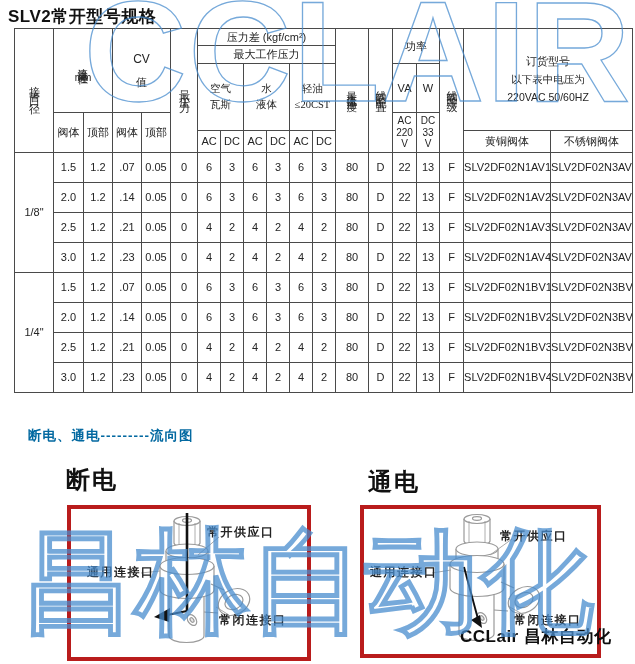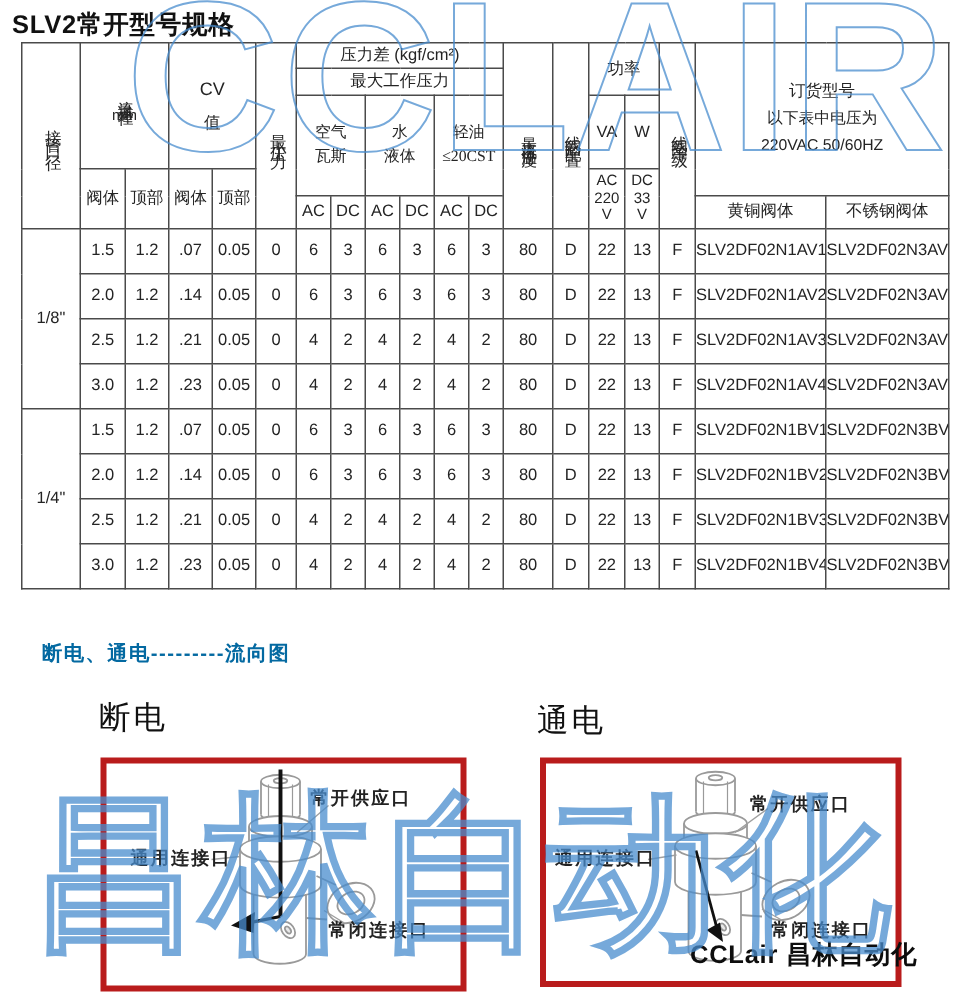--- a/index.html
+++ b/index.html
@@ -1,23 +1,23 @@
 <!DOCTYPE html>
 <html><head>
 <meta charset="utf-8">
 <style>
   html,body{margin:0;padding:0;background:#fff;}
   .page{position:relative;width:635px;height:664px;background:#fff;overflow:hidden;
         font-family:"Liberation Sans","DejaVu Sans",sans-serif;color:#262626;}
   
   .doc-title{position:absolute;left:8px;top:5px;font-size:17px;font-weight:bold;letter-spacing:.5px;color:#111;}
   .flow-heading{position:absolute;left:28px;top:427px;font-size:13.5px;font-weight:bold;color:#0369a1;letter-spacing:1px;}
-  .state-title{position:absolute;font-size:21px;font-weight:normal;color:#111;letter-spacing:2px;}
+  .state-title{position:absolute;font-size:24px;font-weight:bold;color:#111;letter-spacing:2px;}
   .state-off{left:66px;top:464px;}
-  .state-on{left:358px;top:466px;}
+  .state-on{left:368px;top:466px;}
   
   .tbl-wrap{position:absolute;left:14px;top:28px;}
   table.spec{border-collapse:collapse;table-layout:fixed;width:618px;}
   table.spec td{border:1px solid #4a4a4a;text-align:center;vertical-align:middle;
                 font-size:11px;padding:0;line-height:1.15;color:#242424;overflow:hidden;}
   tr.hr1{height:17px;} tr.hr2{height:18px;} tr.hr3{height:49px;} tr.hr4{height:18px;} tr.hr5{height:22px;}
   tbody.rows tr{height:30px;}
   .vt{writing-mode:vertical-rl;text-orientation:upright;display:inline-block;line-height:1;}
   .sp6{letter-spacing:6px;} .sp4{letter-spacing:4px;} .sp2{letter-spacing:2px;}
   .c-flow .vt{letter-spacing:2px;font-size:10.5px;}

